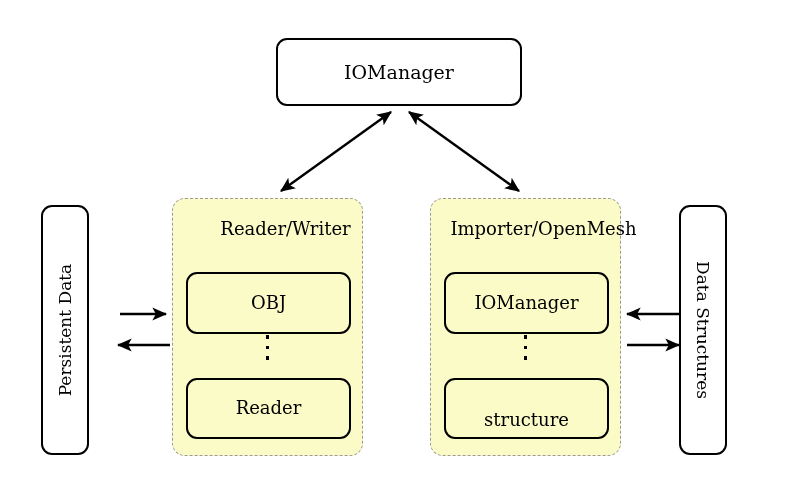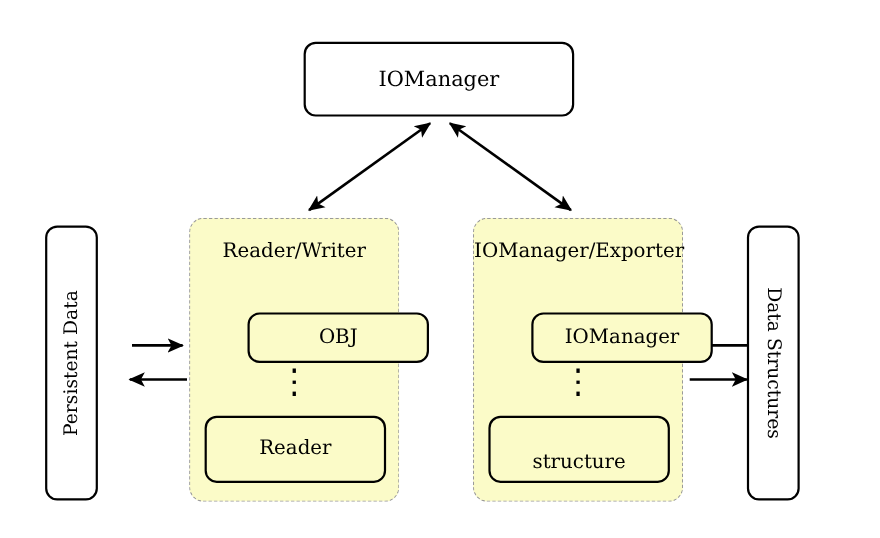--- a/index.html
+++ b/index.html
@@ -84,38 +84,39 @@
     height: 258px;
   }
   .group-title {
     position: absolute;
     left: 0;
     top: 19px;
     width: 100%;
     text-align: center;
     font-size: 18px;
     white-space: nowrap;
+    padding-left: 18px;
   }
   
   .item-box {
     position: absolute;
     box-sizing: border-box;
     left: 13px;
     width: 165px;
     background: #fbfbc8;
     border: 2.5px solid #000000;
     border-radius: 11px;
     display: flex;
     align-items: center;
     justify-content: center;
     text-align: center;
     font-size: 18px;
     line-height: 1.25;
   }
-  .item-top    { top: 85px;  height: 46px; margin-left: 39px; }
+  .item-top    { top: 73px;  height: 62px; }
   .item-bottom { top: 179px; height: 61px; }
   
   .vdots {
     position: absolute;
     left: 0;
     top: 136px;
     width: 100%;
     display: flex;
     flex-direction: column;
     align-items: center;
@@ -191,21 +192,21 @@
     </div>
 
     <div class="item-box item-bottom">
       <span>
         <span>Reader</span><br>
       </span>
     </div>
   </div>
 
   <div id="group-importerexporter" class="group">
-    <div class="group-title">IOManager/Exporter</div>
+    <div class="group-title">Importer/OpenMesh</div>
 
     <div class="item-box item-top">
       <span>IOManager</span>
     </div>
 
     <div class="vdots">
       <i></i>
         <i></i>
         <i></i>
     </div>

